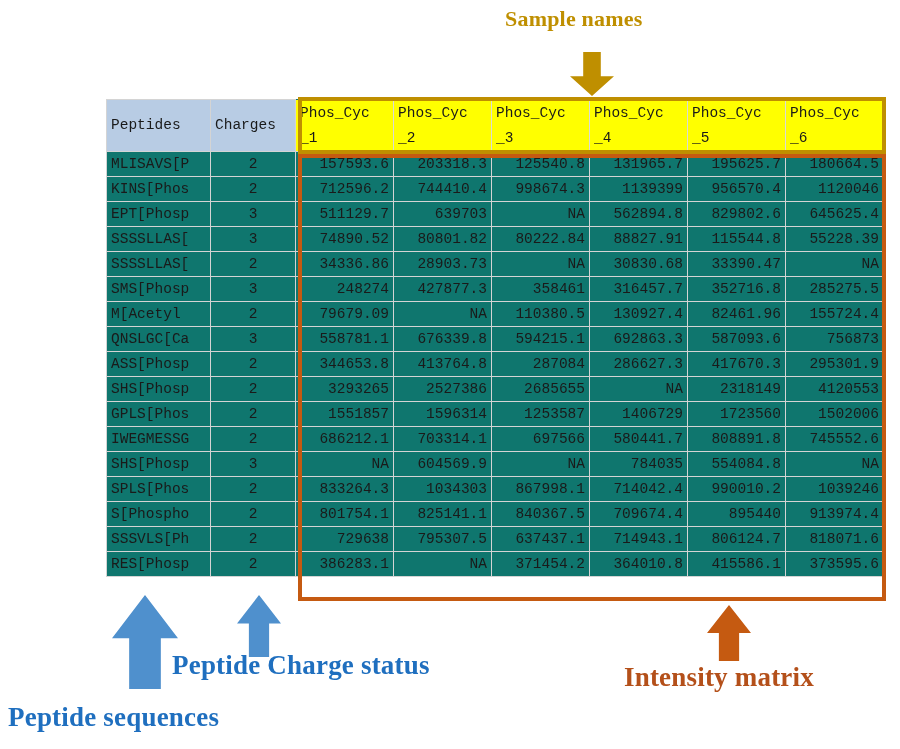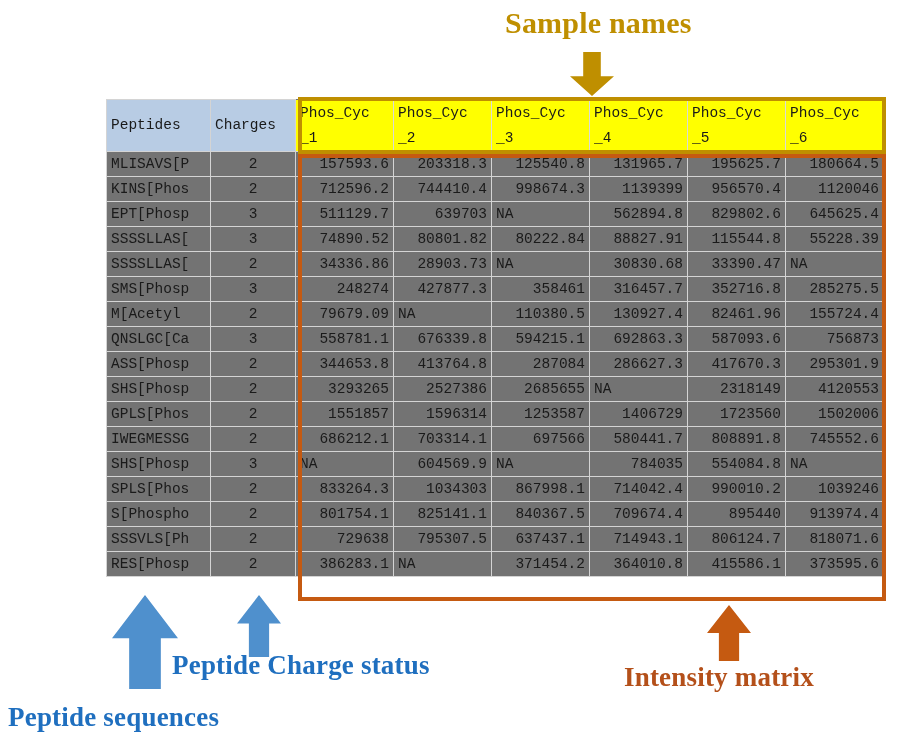--- a/index.html
+++ b/index.html
@@ -19,21 +19,21 @@
   .anno-label {
     position: absolute;
     font-family: "Liberation Serif", serif;
     font-weight: bold;
     white-space: nowrap;
     letter-spacing: 0.2px;
   }
   #anno-sample-names {
     left: 505px;
     top: 6px;
-    font-size: 30px;
+    font-size: 22px;
     color: #bf8f00;
   }
   #anno-peptide-charge {
     left: 172px;
     top: 650px;
     font-size: 27px;
     color: #1f6fbf;
   }
   #anno-peptide-seq {
     left: 8px;
@@ -93,21 +93,21 @@
     top: 99px;
     width: 780px;
   }
   table.sheet {
     border-collapse: collapse;
     table-layout: fixed;
     width: 692px;
     font-family: "Liberation Mono", "DejaVu Sans Mono", monospace;
     font-size: 14.5px;
     color: #1a1a1a;
-    background: #737373;
+    background: #0f766e;
   }
   table.sheet td, table.sheet th {
     border: 1px solid #d4d4d4;
     padding: 0 4px;
     height: 24px;
     line-height: 24px;
     overflow: hidden;
     white-space: nowrap;
     font-weight: normal;
   }
@@ -135,21 +135,21 @@
     border-right: 1px solid #d9d9d9;
     border-top: none;
     border-bottom: none;
   }
   td.pep-cell {
     text-align: left;
     border-left: none;
   }
   td.chg-cell { text-align: center; }
   td.val-cell { text-align: right; }
-  td.val-cell.na { text-align: left; }
+  td.val-cell.na { text-align: right; }
 
   
   #sample-names-box {
     position: absolute;
     left: 298px;
     top: 97px;
     width: 588px;
     height: 57px;
     border: 4px solid #bf8f00;
     box-sizing: border-box;

